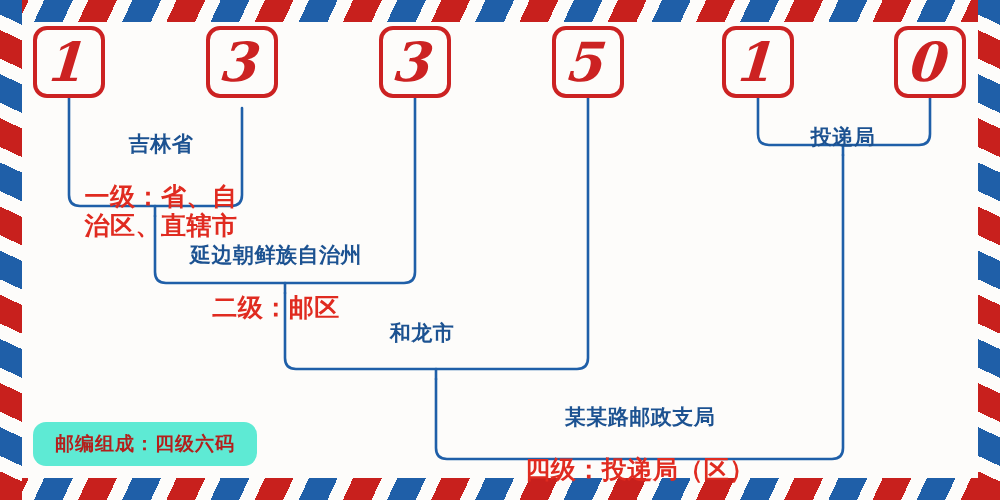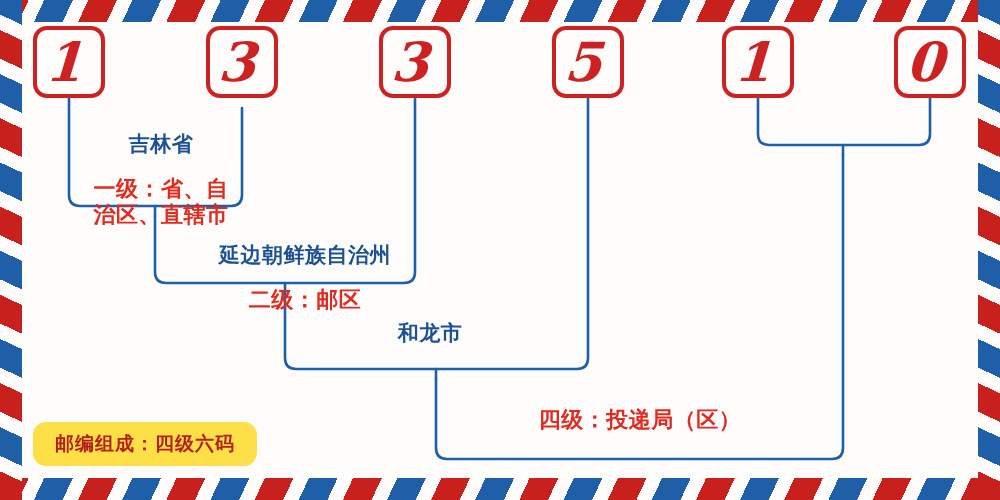--- a/index.html
+++ b/index.html
@@ -97,33 +97,33 @@
     color: #1c5291;
     font-weight: 700;
     font-size: 21px;
     font-family: "DejaVu Serif", "Liberation Serif", serif;
     letter-spacing: 0.5px;
     text-align: center;
   }
   .label-sub {
     color: #e02b20;
     font-weight: 700;
-    font-size: 22px;
+    font-size: 25px;
     font-family: "Liberation Sans", "DejaVu Sans", sans-serif;
-    margin-top: 2px;
+    margin-top: 8px;
     letter-spacing: 0.5px;
   }
 
   
   .legend-badge {
     position: absolute;
     left: 33px;
     top: 422px;
     padding: 9px 22px;
-    background: #fde047;
+    background: #5eead4;
     border-radius: 13px;
     color: #b41f1c;
     font-weight: 700;
     font-size: 19px;
     font-family: "DejaVu Serif", "Liberation Serif", serif;
     letter-spacing: 1px;
     z-index: 6;
   }
 </style>
 </head>
@@ -174,29 +174,33 @@
   <div class="digit-box" style="left:894px; top:26px;">
     <span class="digit-glyph">0</span>
   </div>
 
   <div class="label-group" style="left:78px; top:113px; width:166px;">
     <div class="label-title">吉林省</div>
     <div class="label-sub">一级：省、自
 治区、直辖市</div>
   </div>
 
-  <div class="label-group" style="left:180px; top:224px; width:250px;">
+  <div class="label-group" style="left:151px; top:224px; width:250px;">
     <div class="label-title">延边朝鲜族自治州</div>
     <div class="label-sub">二级：邮区</div>
   </div>
 
-  <div class="label-group" style="left:280px; top:302px; width:300px;">
+  <div class="label-group" style="left:272px; top:302px; width:300px;">
     <div class="label-title">和龙市</div>
   </div>
 
   <div class="label-group" style="left:490px; top:386px; width:300px;">
+    <div class="label-title">某某路邮政支局</div>
     <div class="label-sub">四级：投递局（区）</div>
   </div>
 
+  <div class="label-group" style="left:768px; top:106px; width:150px;">
+    <div class="label-title">投递局</div>
+  </div>
 
   <div class="legend-badge">邮编组成：四级六码</div>
 
 </div>
 
 </body></html>

